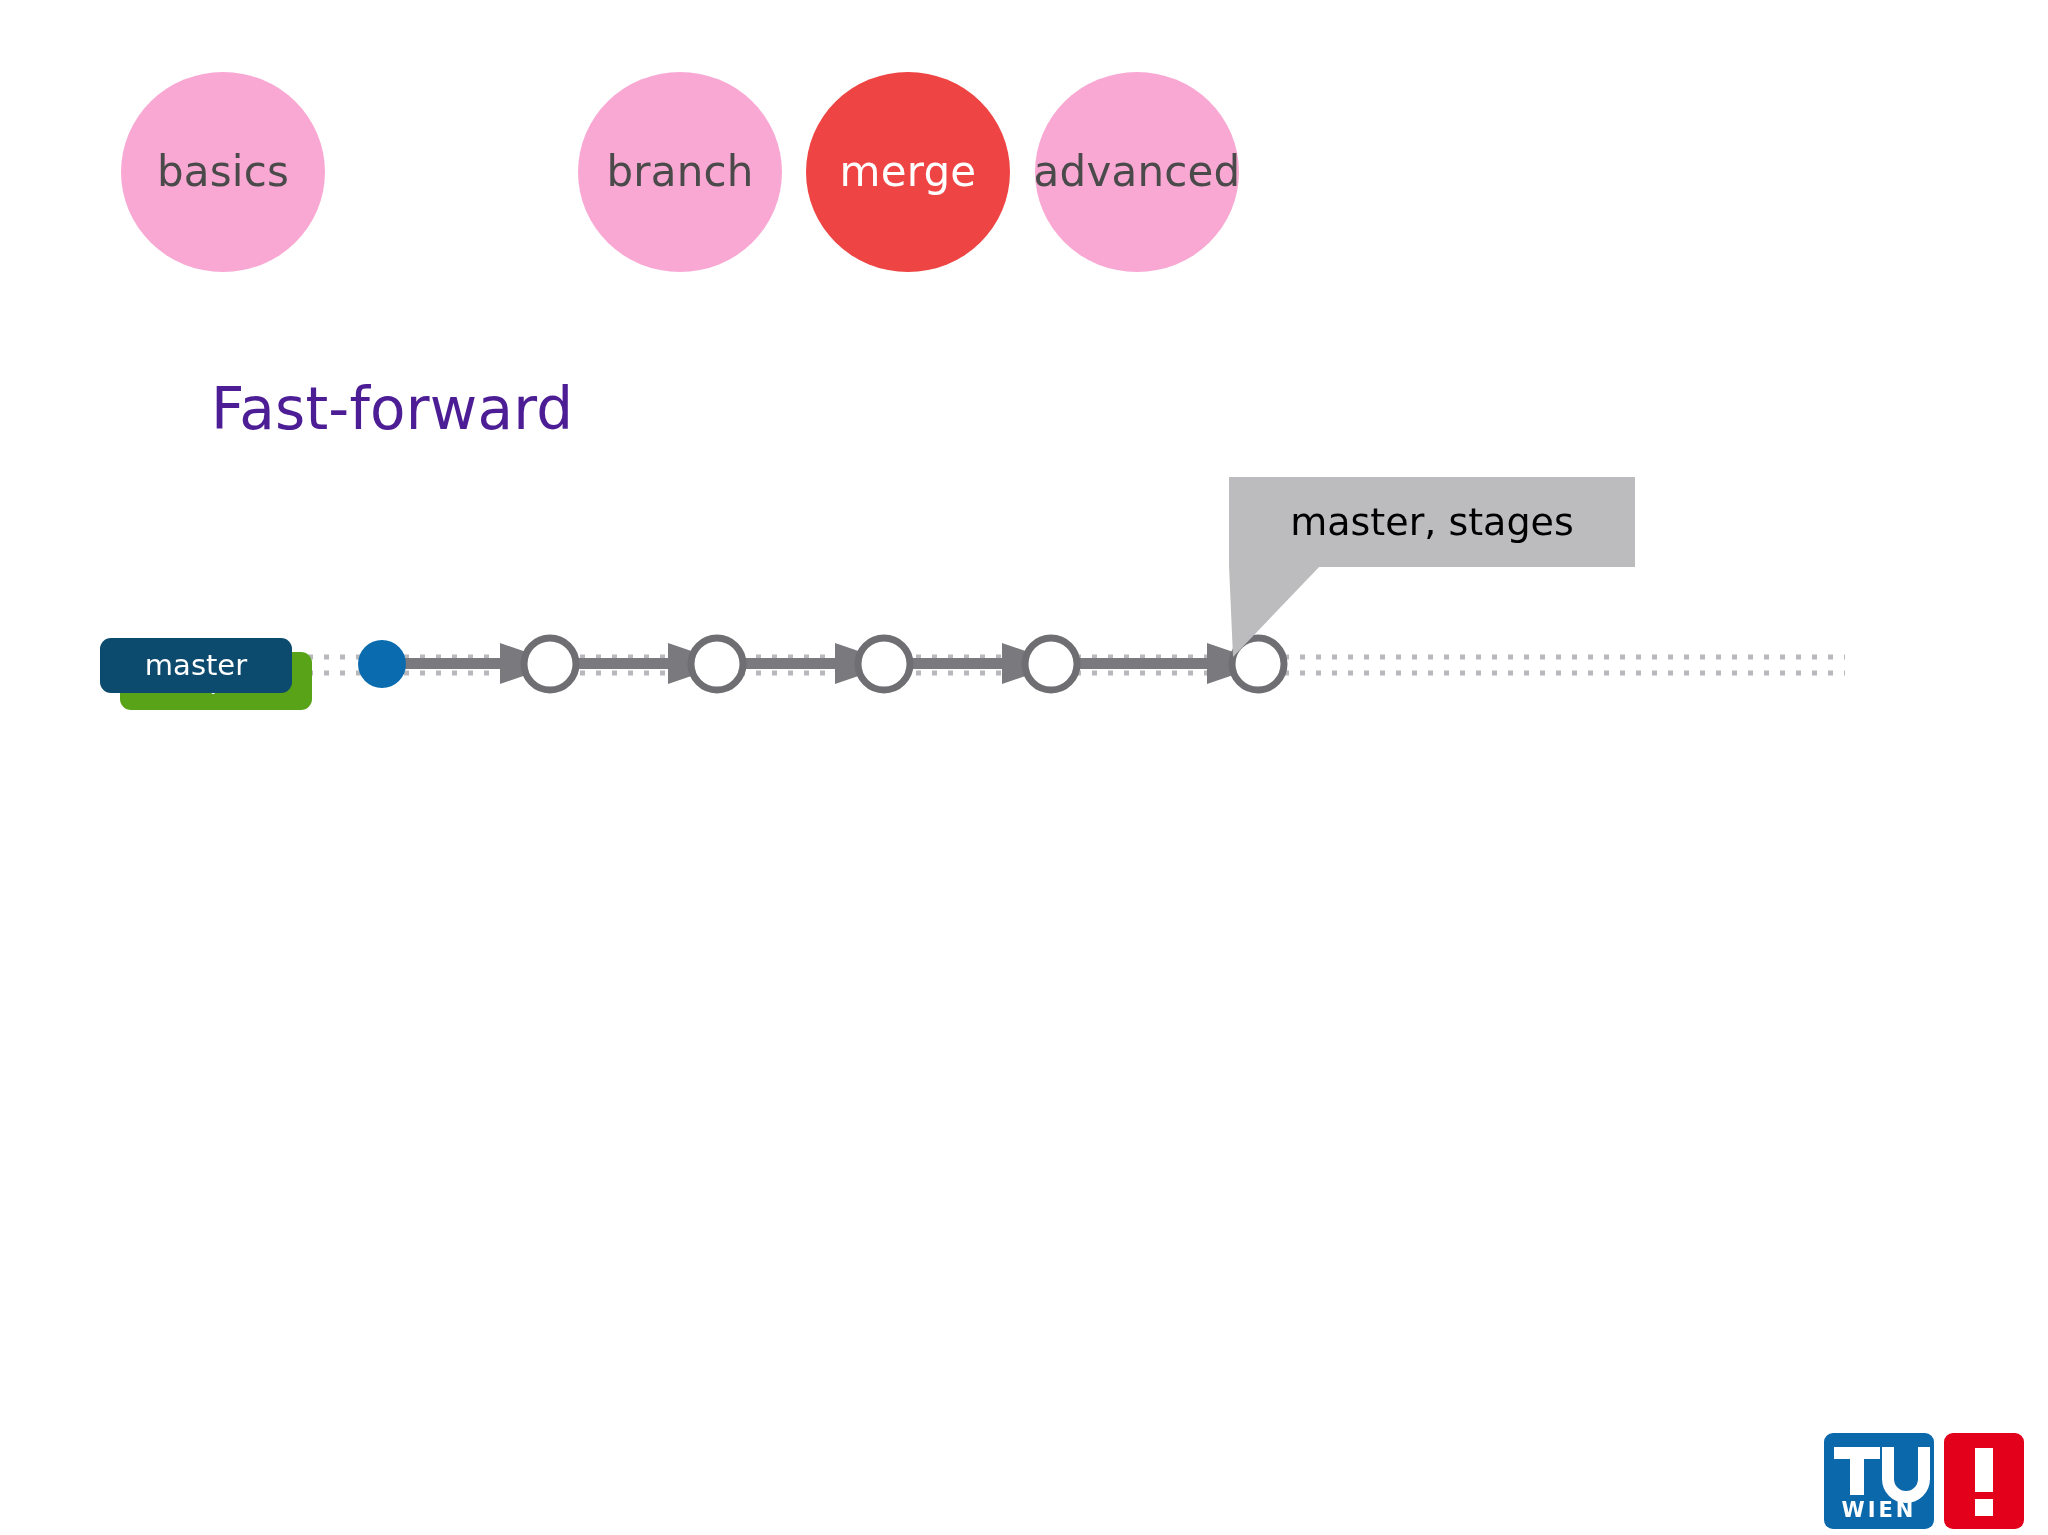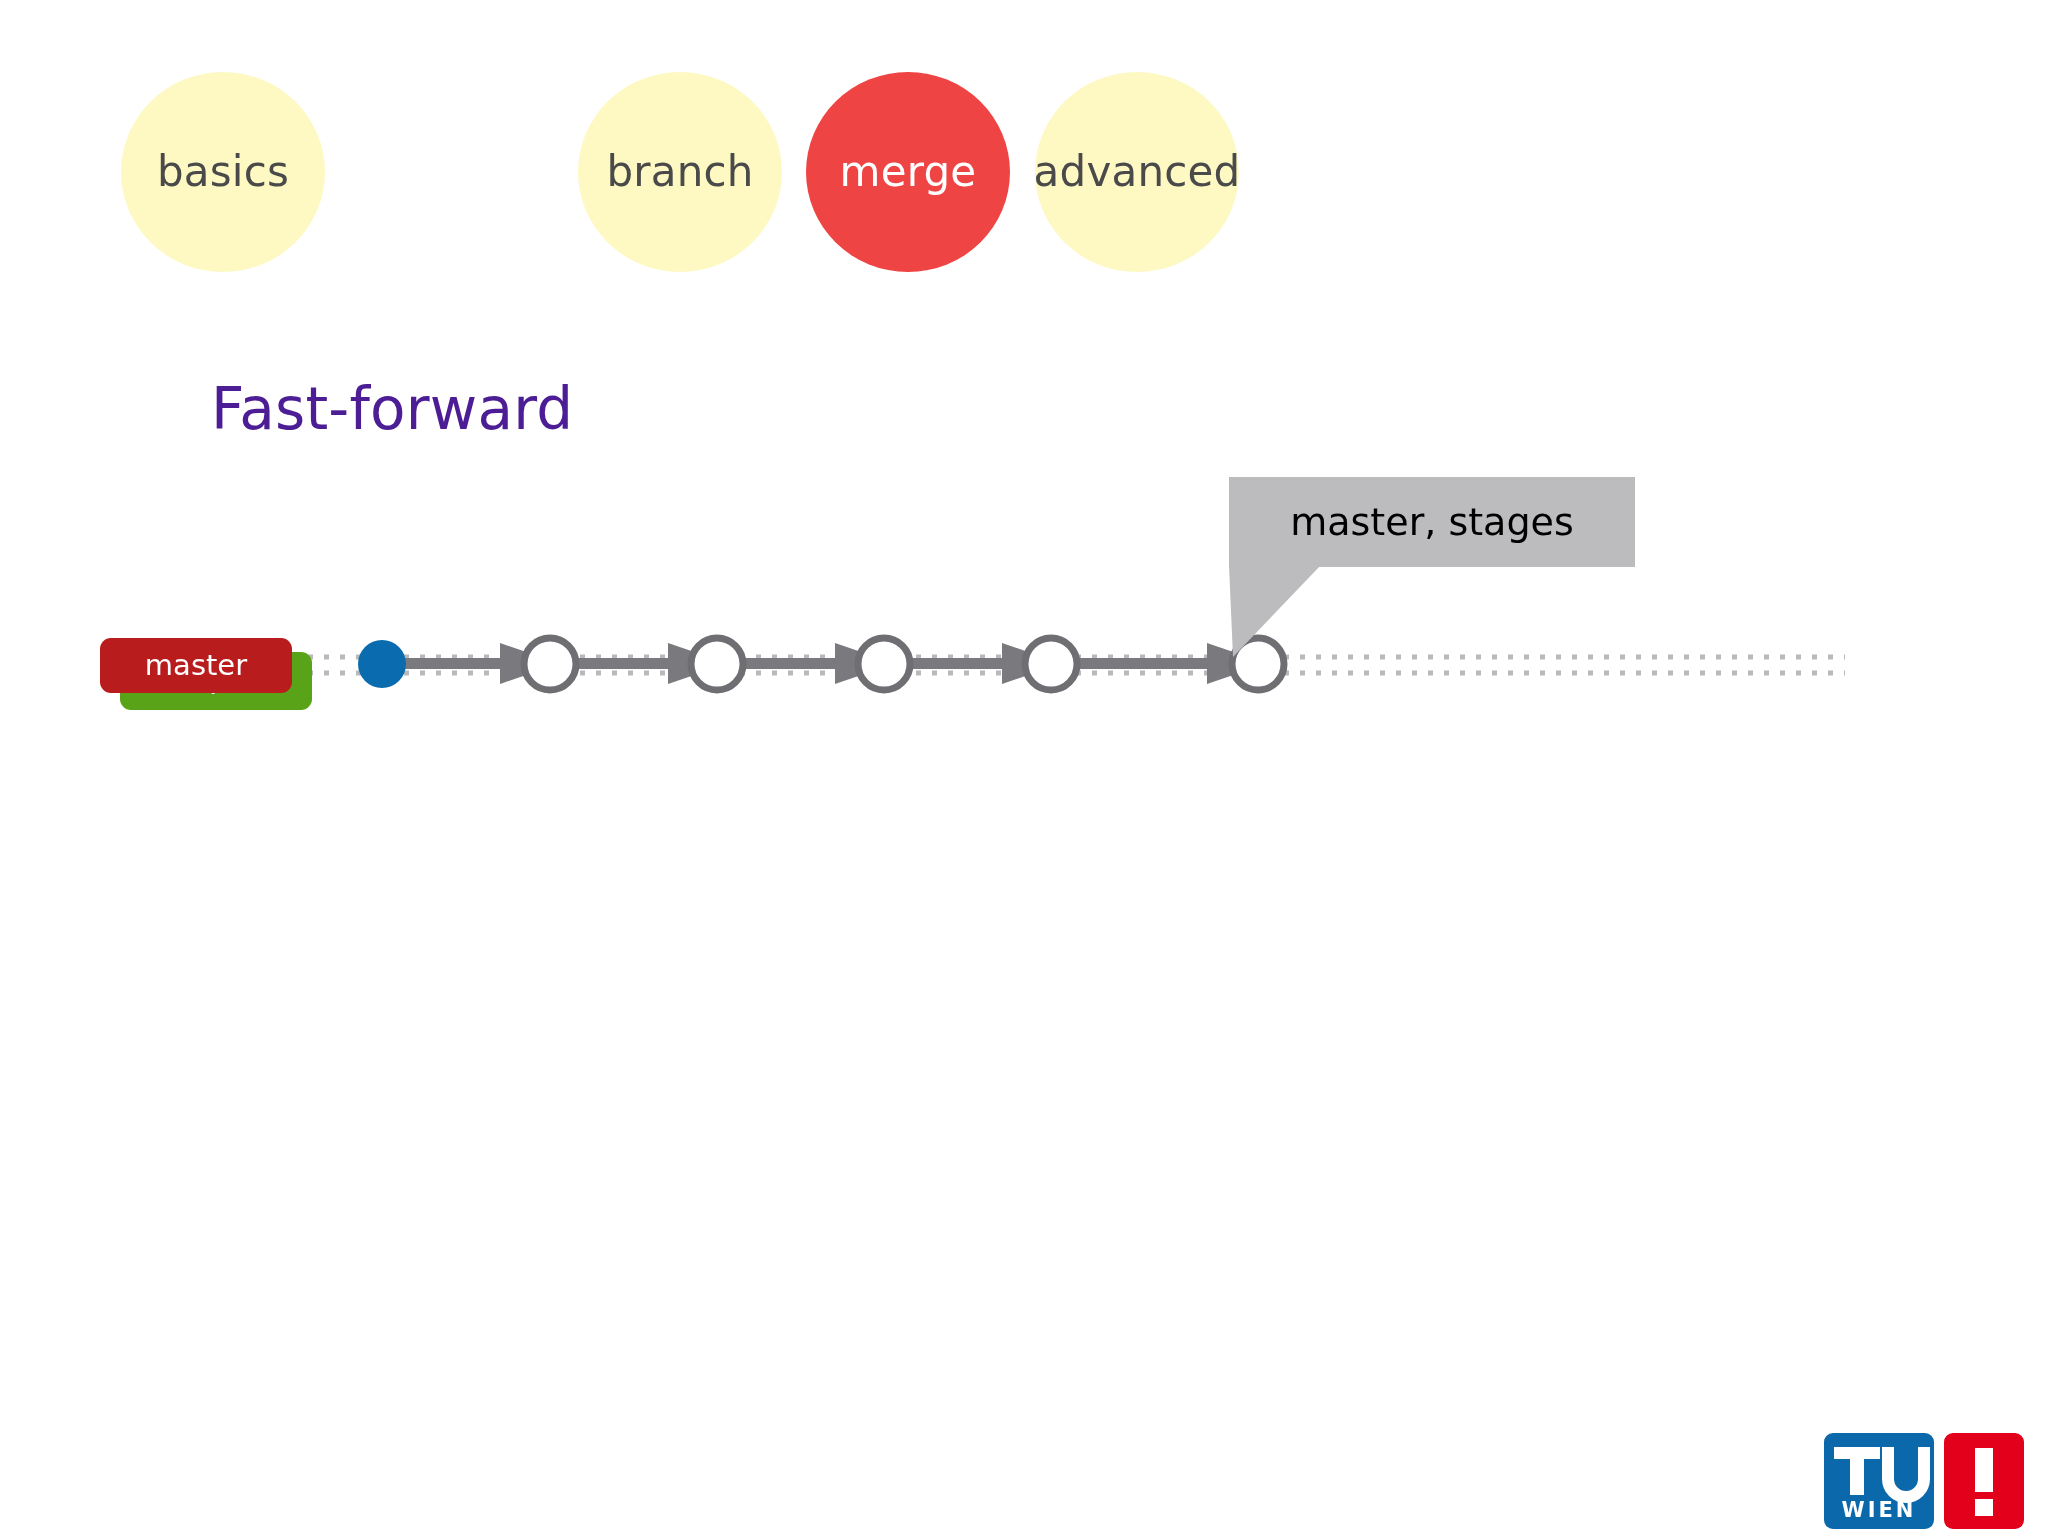--- a/index.html
+++ b/index.html
@@ -23,21 +23,21 @@
     top: 0;
     width: 2048px;
     height: 290px;
   }
   .nav-bubble {
     position: absolute;
     top: 72px;
     width: 204px;
     height: 200px;
     border-radius: 50%;
-    background: #fef9c3;
+    background: #f9a8d4;
     display: flex;
     align-items: center;
     justify-content: center;
   }
   .nav-bubble.active {
     background: #ef4444;
   }
   .nav-label {
     font-size: 42px;
     color: #4a4a4a;
@@ -95,21 +95,21 @@
     height: 58px;
     background: #58a318;
     z-index: 2;
   }
   #ref-topic span { position: relative; top: -3px; }
   #ref-master {
     left: 100px;
     top: 208px;
     width: 192px;
     height: 55px;
-    background: #b91c1c;
+    background: #0c4a6e;
     z-index: 3;
   }
 
   
   #callout {
     position: absolute;
     left: 1229px;
     top: 477px;
     z-index: 4;
   }

